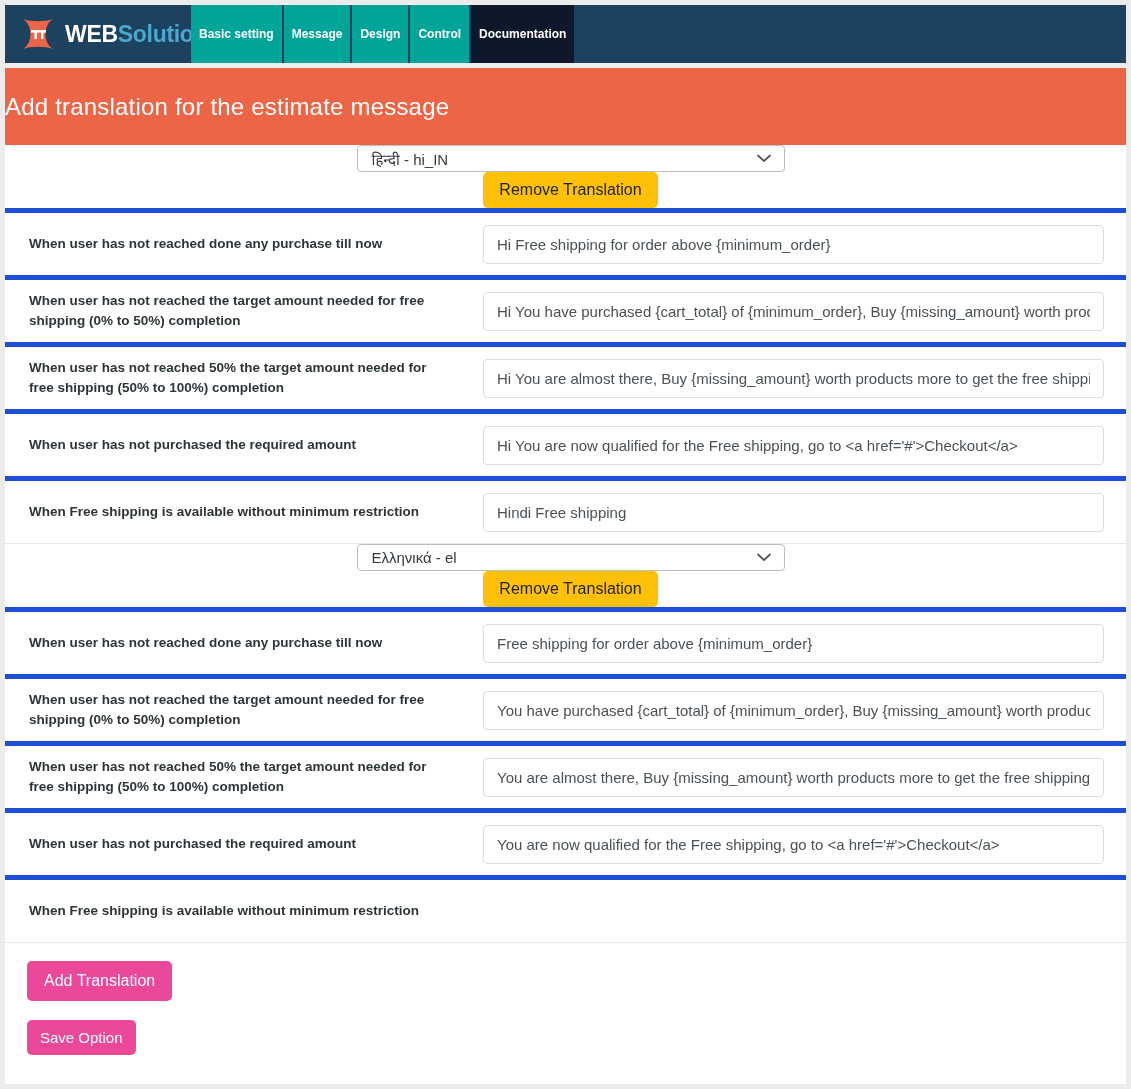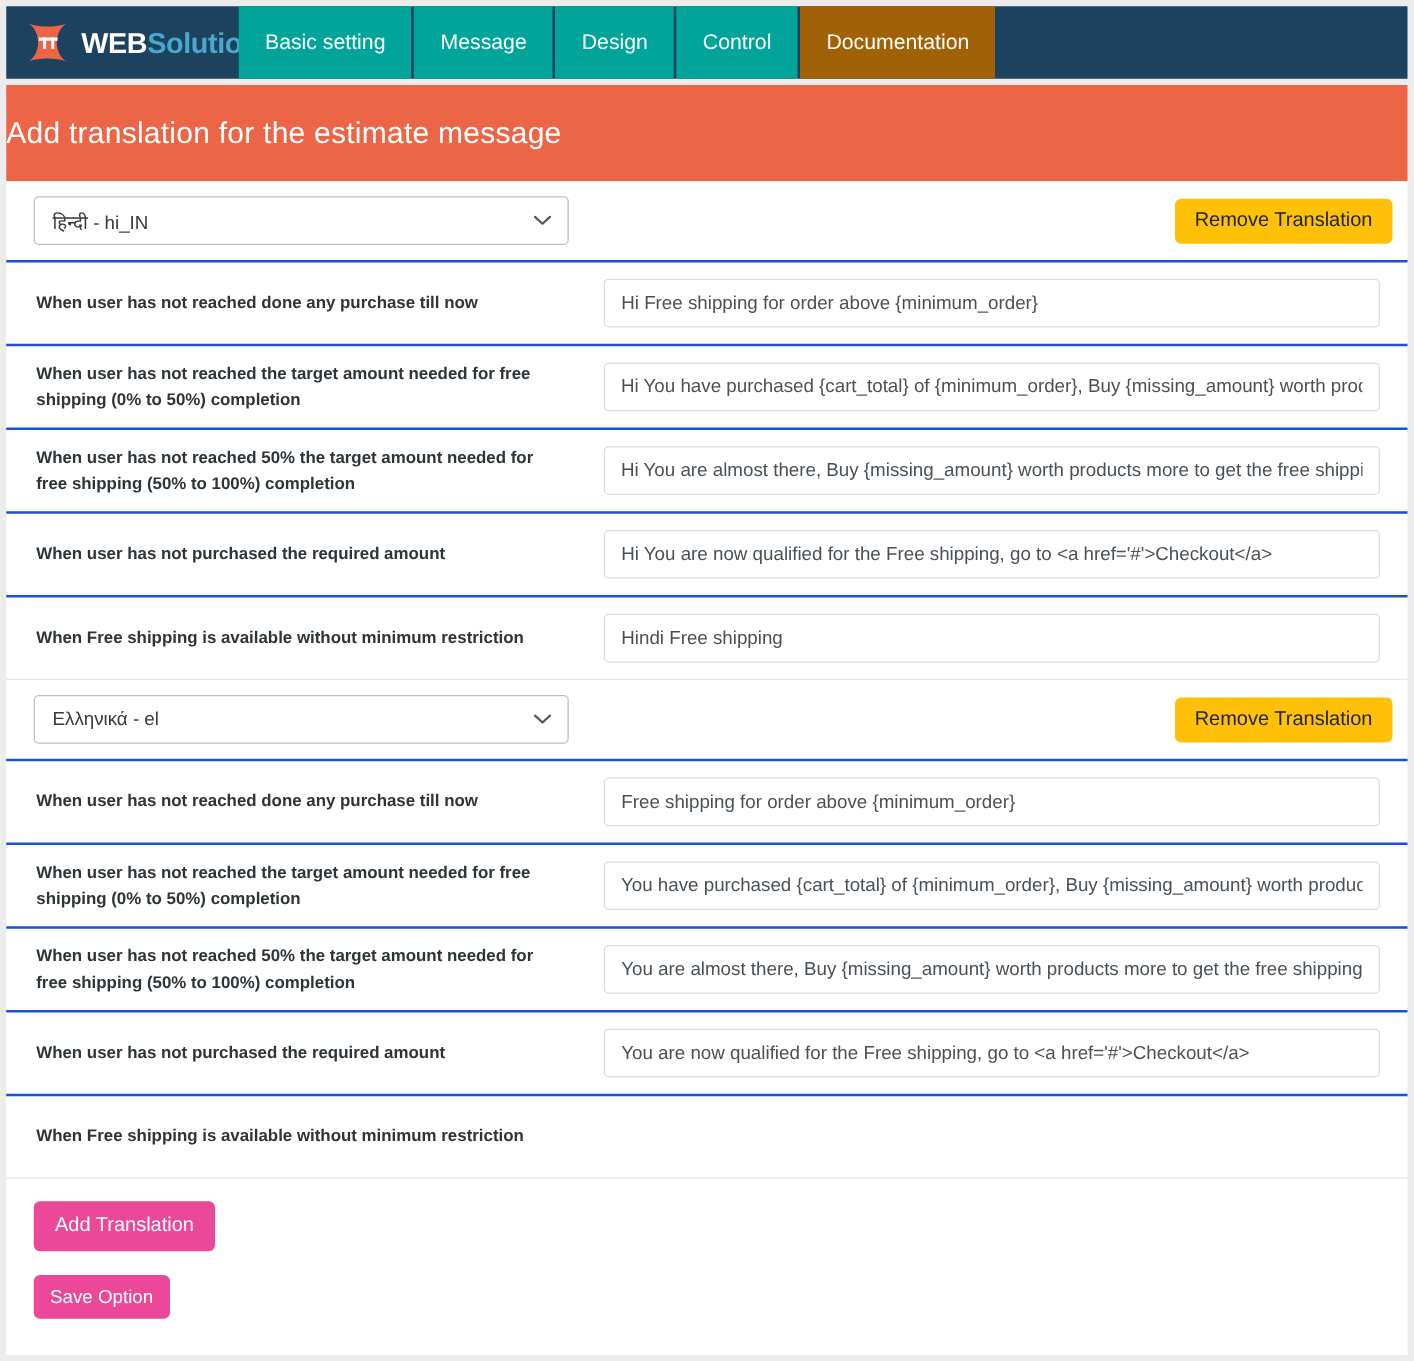--- a/index.html
+++ b/index.html
@@ -47,29 +47,30 @@
   }
   .brand-text .w { color: #ffffff; }
   .brand-text .s { color: #4aa8cc; }
 
   .navtabs { display: flex; align-items: stretch; flex: 0 0 auto; }
   .navtab {
     display: flex;
     align-items: center;
     justify-content: center;
     color: #ffffff;
-    font-size: 17px;
-    padding: 0 21px;
+    font-size: 12px;
+    padding: 0 8px;
     margin-right: 2px;
     white-space: nowrap;
     cursor: pointer;
     background: #00a499;
+    font-weight: bold;
   }
   .navtab.active { background: #ec6547; }
-  .navtab.doc { background: #a16207; }
+  .navtab.doc { background: #0f172a; }
 
   
   .titlebar {
     position: absolute;
     left: 5px; top: 68px;
     width: 1121px; height: 77px;
     background: #ec6547;
     display: flex;
     align-items: center;
   }
@@ -90,21 +91,22 @@
   }
 
   .translation-block { position: relative; }
 
   .block-head {
     position: relative;
     height: 63px;
     padding: 0 12px 0 22px;
     display: flex;
     align-items: center;
-    justify-content: space-between;
+    justify-content: flex-start;
+    flex-direction: column;
   }
   .lang-select {
     width: 428px; height: 39px;
     border: 1px solid #b9bfc4;
     border-radius: 4px;
     background: #ffffff;
     display: flex;
     align-items: center;
     justify-content: space-between;
     padding: 0 13px 0 14px;
@@ -121,21 +123,21 @@
     font-size: 16px;
     padding: 9px 16px;
     cursor: pointer;
     font-family: "Liberation Sans", sans-serif;
     white-space: nowrap;
   }
 
   .row {
     display: flex;
     align-items: center;
-    border-top: 2px solid #1d4ed8;
+    border-top: 5px solid #1d4ed8;
     min-height: 67px;
     padding: 9px 12px 9px 0;
   }
   .row:first-of-type { border-top: none; }
   .row .label {
     width: 478px;
     flex: 0 0 478px;
     padding: 0 30px 0 24px;
     font-size: 13.5px;
     font-weight: bold;

